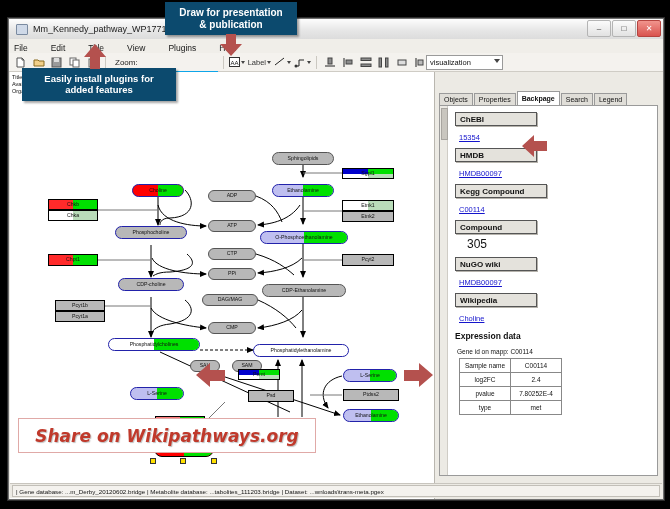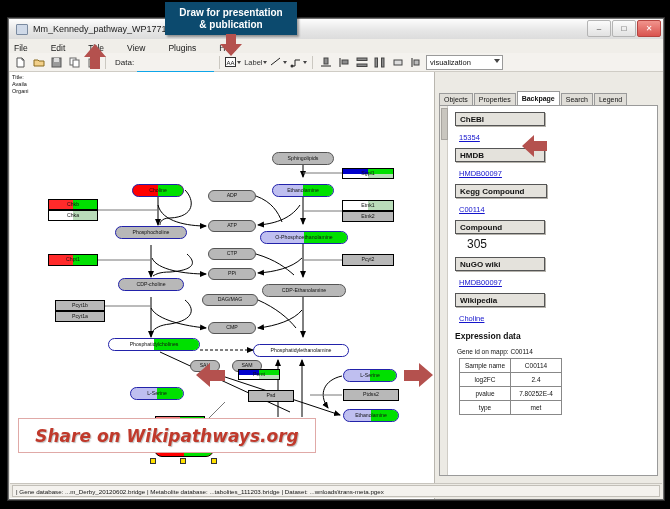--- a/index.html
+++ b/index.html
@@ -66,21 +66,21 @@
   .rpanel{position:absolute;left:426px;top:53px;right:1px;bottom:1px;background:#eceae4;}
   .tabs{position:absolute;left:4px;top:20px;display:flex;align-items:flex-end;height:13px;}
   .tab{height:11px;border:1px solid #9a9a9a;border-bottom:none;background:#e0ded8;font-size:7px;
       color:#111;padding:0 4px;display:flex;align-items:center;margin-right:1px;}
   .tab.active{height:13px;background:#fff;font-weight:bold;}
   .tabbody{position:absolute;left:4px;top:33px;right:4px;bottom:22px;background:#fff;
       border:1px solid #9a9a9a;overflow:hidden;}
   .scrollc{position:absolute;left:0;top:0;width:7px;bottom:0;background:#eceae4;border-right:1px solid #cfccc5;}
   .scrollc .thumb{position:absolute;left:1px;top:2px;width:5px;height:30px;background:#c9c6bf;border:1px solid #a8a5a0;}
   .bpinner{position:absolute;left:9px;top:0;right:0;bottom:0;padding:6px 0 0 6px;}
-  .dbhdr{width:90px;height:14px;border:1px solid #555;background:#e4e2dc;font-size:8px;
+  .dbhdr{width:82px;height:14px;border:1px solid #555;background:#e4e2dc;font-size:8px;
       font-weight:bold;color:#111;display:flex;align-items:center;padding-left:4px;box-sizing:border-box;
       box-shadow:1px 1px 0 #b5b2ab;}
   .dblink{font-size:7.5px;color:#1414cc;text-decoration:underline;margin:3px 0 6px 4px;display:inline-block;}
   .dbplain{font-size:12px;color:#111;margin:3px 0 6px 12px;display:inline-block;}
   .exprhdr{font-size:8.5px;font-weight:bold;color:#111;margin:2px 0 7px 0;}
   .geneid{font-size:6.5px;color:#111;margin:0 0 3px 2px;}
   .dtable{border-collapse:collapse;margin-left:4px;}
   .dtable td{border:1px solid #888;font-size:6.5px;color:#111;text-align:center;
       padding:1.5px 0;width:50px;height:10px;}
 
@@ -150,21 +150,21 @@
             <rect x="4" y="3" width="6" height="7" fill="#fff" stroke="#666"></rect>
           </svg>
       </div>
       <div class="tbtn">
         <svg width="11" height="11" viewBox="0 0 11 11">
             <rect x="2" y="2" width="7" height="8" fill="#e8e4d8" stroke="#666"></rect>
             <rect x="4" y="1" width="3" height="2" fill="#bbb" stroke="#666"></rect>
           </svg>
       </div>
       <div class="tsep"></div>
-      <div class="zoomlbl">Data:</div>
+      <div class="zoomlbl">Zoom:</div>
       <div class="zoomsel">
         <span>100%</span>
         <span class="cv"></span>
       </div>
       <div class="tsep"></div>
       <div class="dd">
         <svg width="11" height="10" viewBox="0 0 11 10">
             <rect x="0.5" y="0.5" width="10" height="9" fill="#fff" stroke="#333"></rect>
             <text x="5.5" y="7.5" font-size="6" text-anchor="middle" fill="#111" font-family="Liberation Sans">AA</text>
           </svg>
@@ -516,20 +516,22 @@
       <div class="sinner">| Gene database: ...m_Derby_20120602.bridge | Metabolite database: ...tabolites_111203.bridge | Dataset: ...wnloads\trans-meta.pgex</div>
     </div>
   </div>
 
   <div class="callout" style="left:165px;top:2px;width:132px;height:33px;font-size:10px;white-space:pre-line;">Draw for presentation
 &amp; publication</div>
   <svg class="arw" style="left:218px;top:34px;" width="26" height="24">
     <path d="M8,0 L18,0 L18,10 L24,10 L13,22 L2,10 L8,10 Z" fill="#b4514e"></path>
   </svg>
 
+  <div class="callout" style="left:22px;top:68px;width:154px;height:33px;font-size:9.5px;white-space:pre-line;">Easily install plugins for
+added features</div>
   <svg class="arw" style="left:82px;top:44px;" width="26" height="26">
     <path d="M13,0 L24,13 L18,13 L18,25 L8,25 L8,13 L2,13 Z" fill="#b4514e"></path>
   </svg>
 
   <svg class="arw" style="left:522px;top:134px;" width="26" height="24">
     <path d="M0,12 L12,1 L12,7 L25,7 L25,17 L12,17 L12,23 Z" fill="#b4514e"></path>
   </svg>
 
   <svg class="arw" style="left:196px;top:362px;" width="30" height="26">
     <path d="M0,13 L14,1 L14,8 L29,8 L29,19 L14,19 L14,25 Z" fill="#b4514e"></path>

